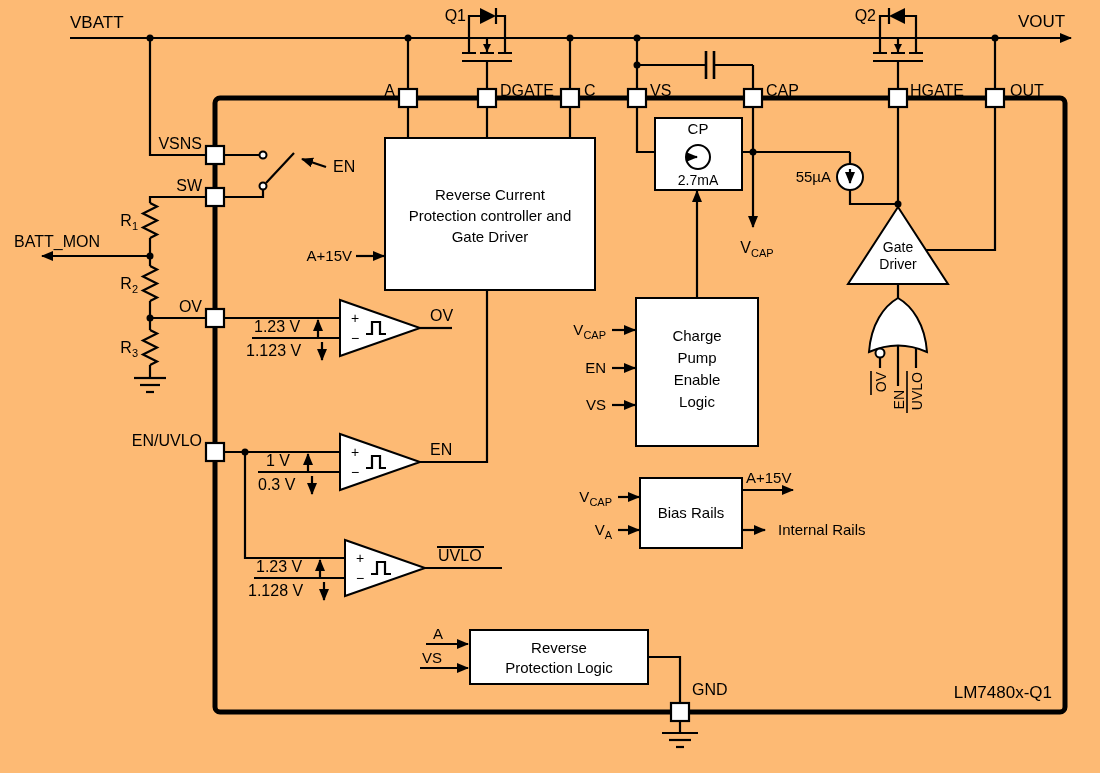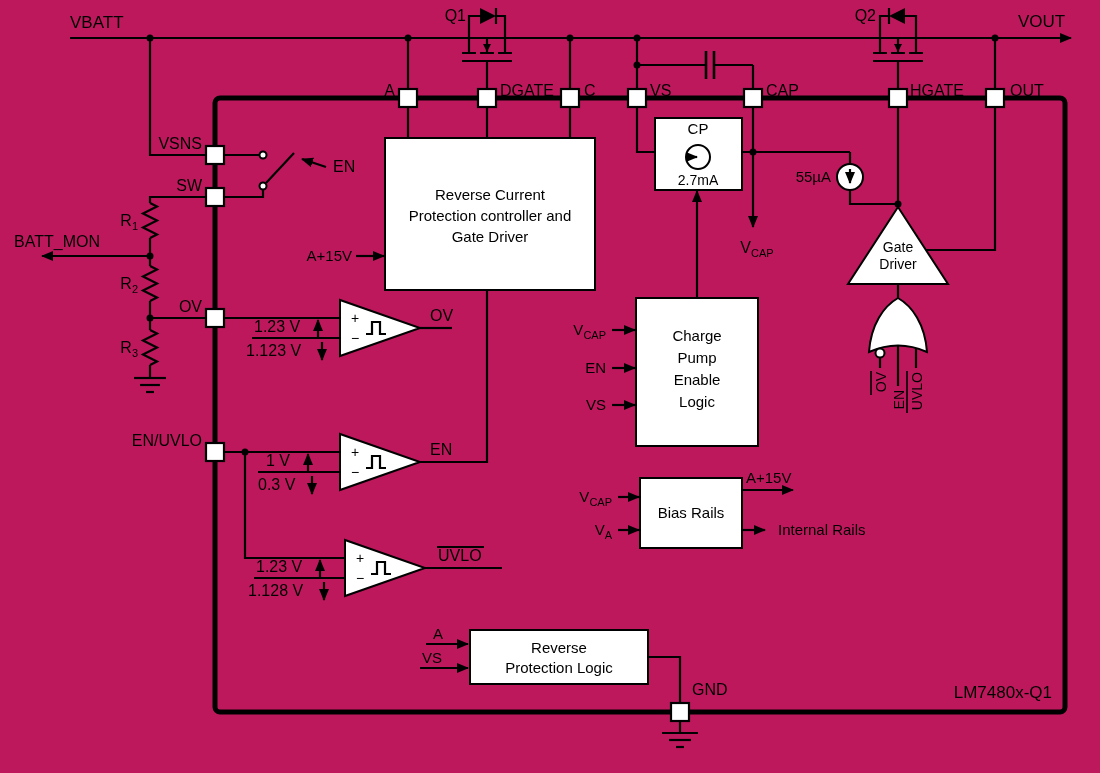--- a/index.html
+++ b/index.html
@@ -1,16 +1,16 @@
 <!DOCTYPE html>
 <html><head>
 <meta charset="utf-8">
 <style>
   html,body{margin:0;padding:0;background:#fff;}
-  .stage{position:relative;width:1100px;height:773px;background:#be185d;overflow:hidden;}
+  .stage{position:relative;width:1100px;height:773px;background:#fdba74;overflow:hidden;}
   svg{display:block;}
   svg text{font-family:"Liberation Sans","DejaVu Sans",sans-serif;fill:#000;}
   .w{stroke:#000;stroke-width:2.2;fill:none;}
   .thick{stroke:#000;stroke-width:5;fill:none;}
   .blk{stroke:#000;stroke-width:2;fill:#fff;}
   .pad{stroke:#000;stroke-width:2.2;fill:#fff;}
   .dot{fill:#000;stroke:none;}
   .t17{font-size:17px;} .t16{font-size:16px;} .t15{font-size:15px;} .t14{font-size:14px;}
   .sub{font-size:11px;}
 </style>

